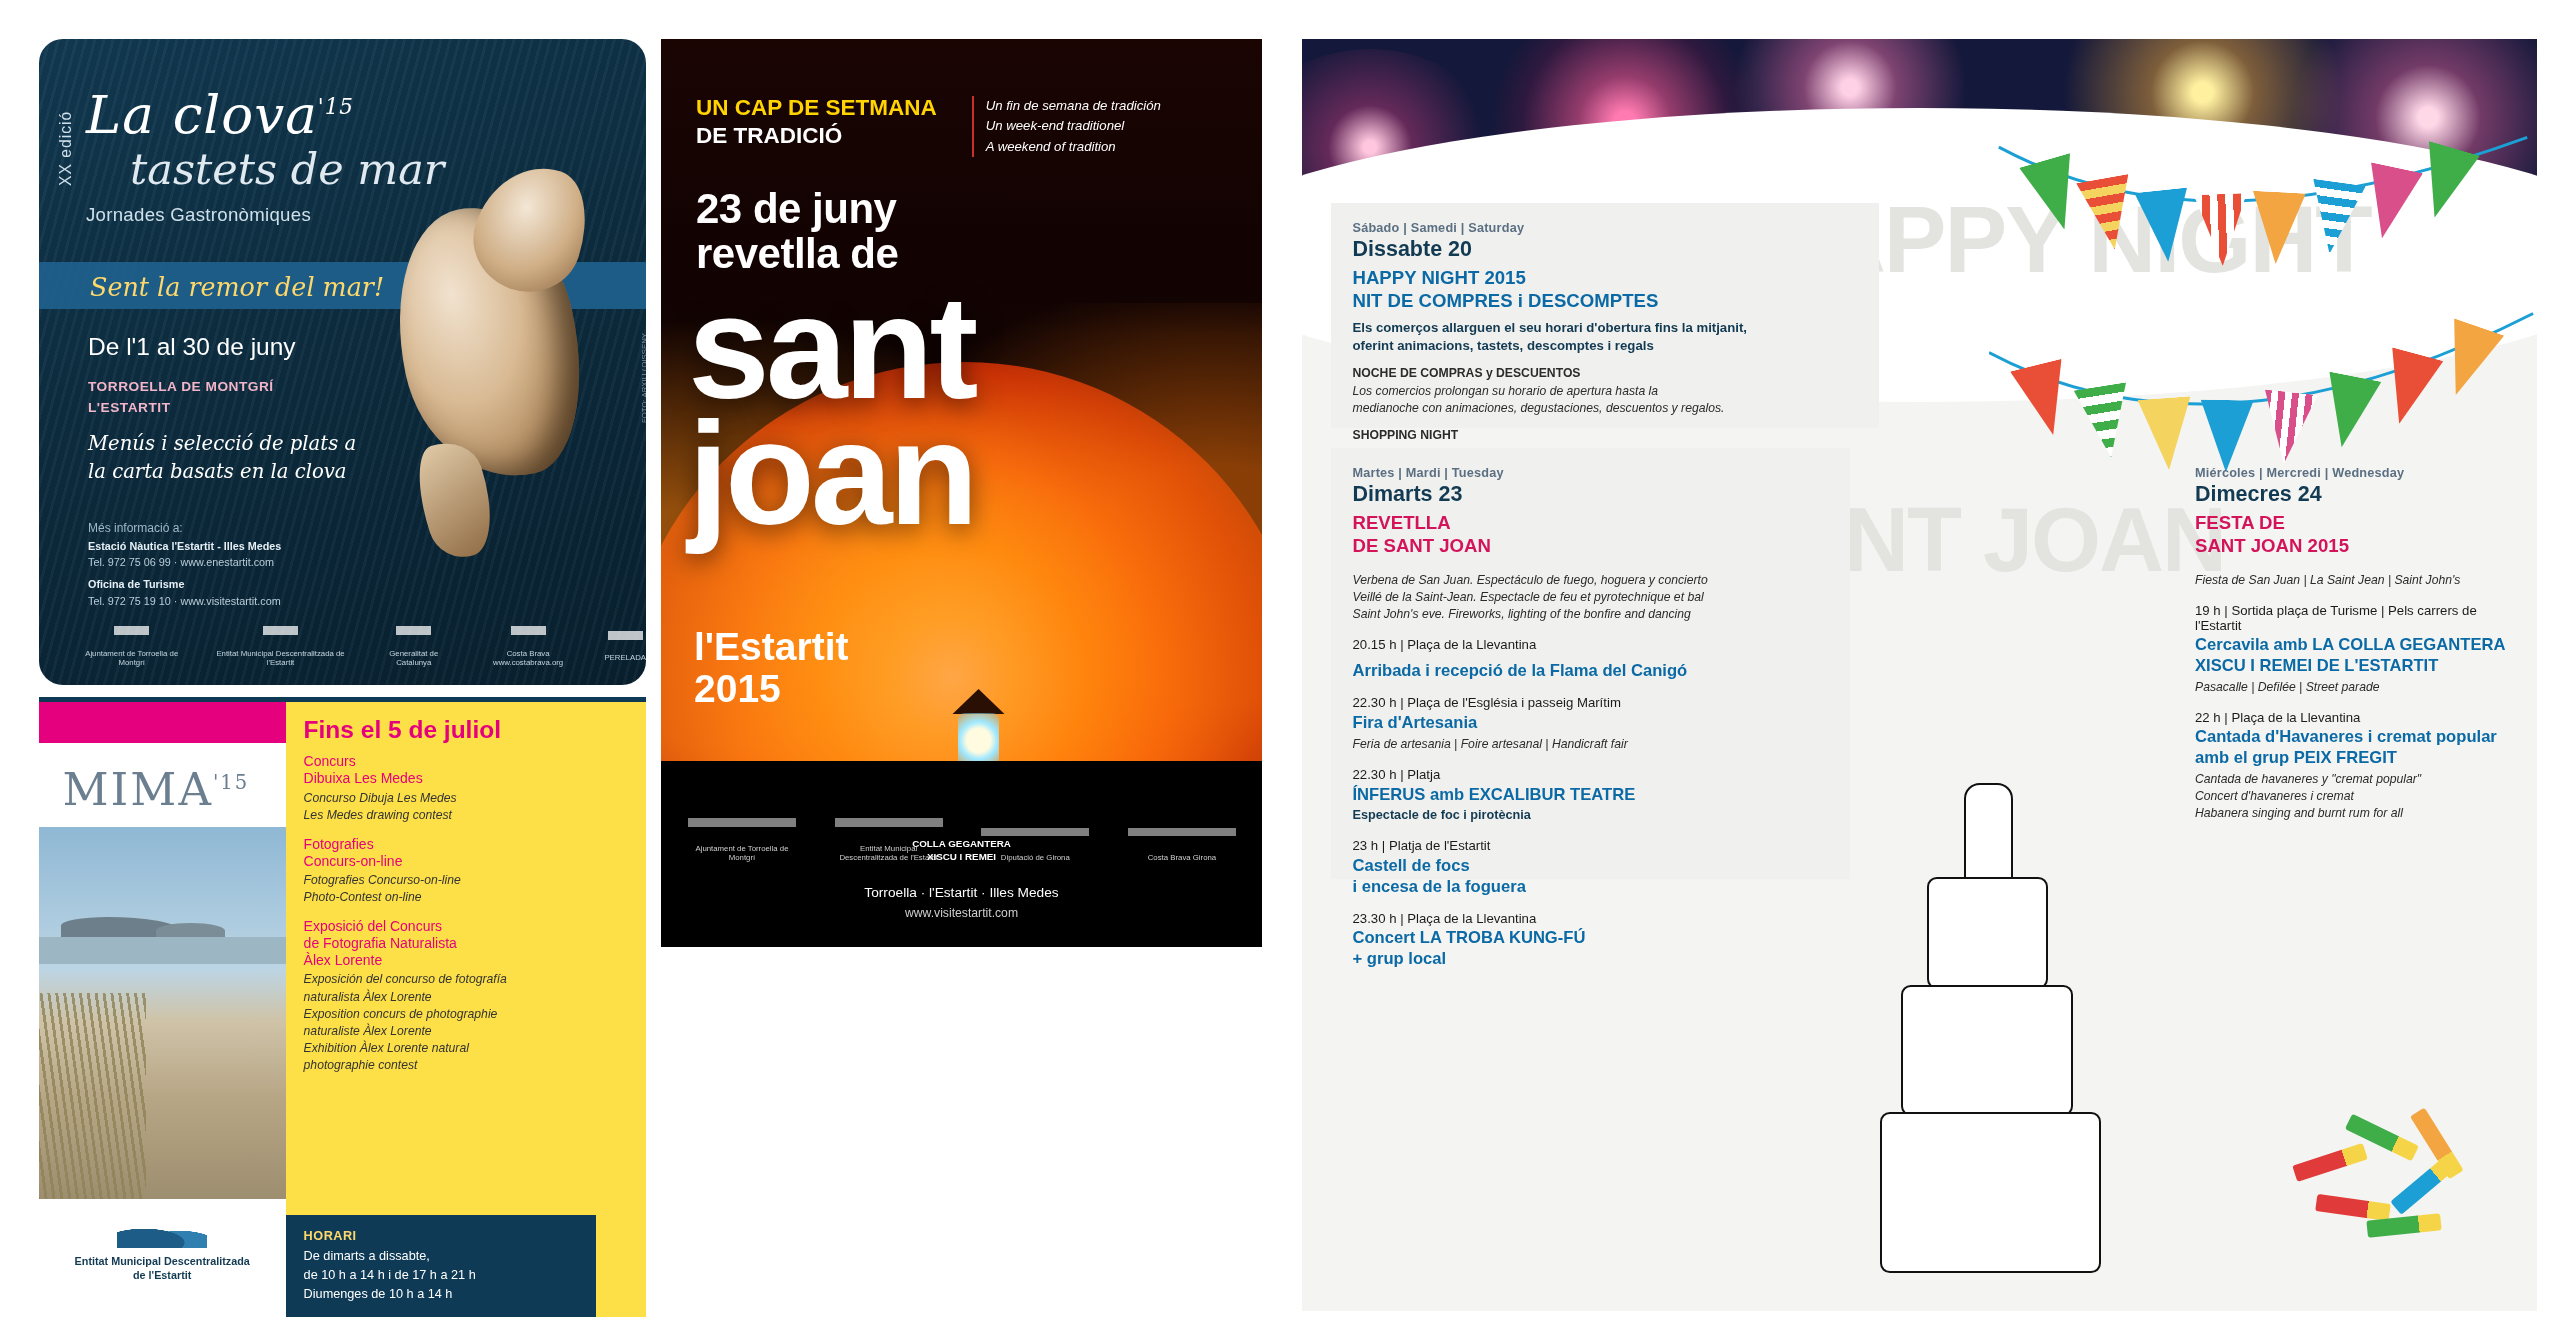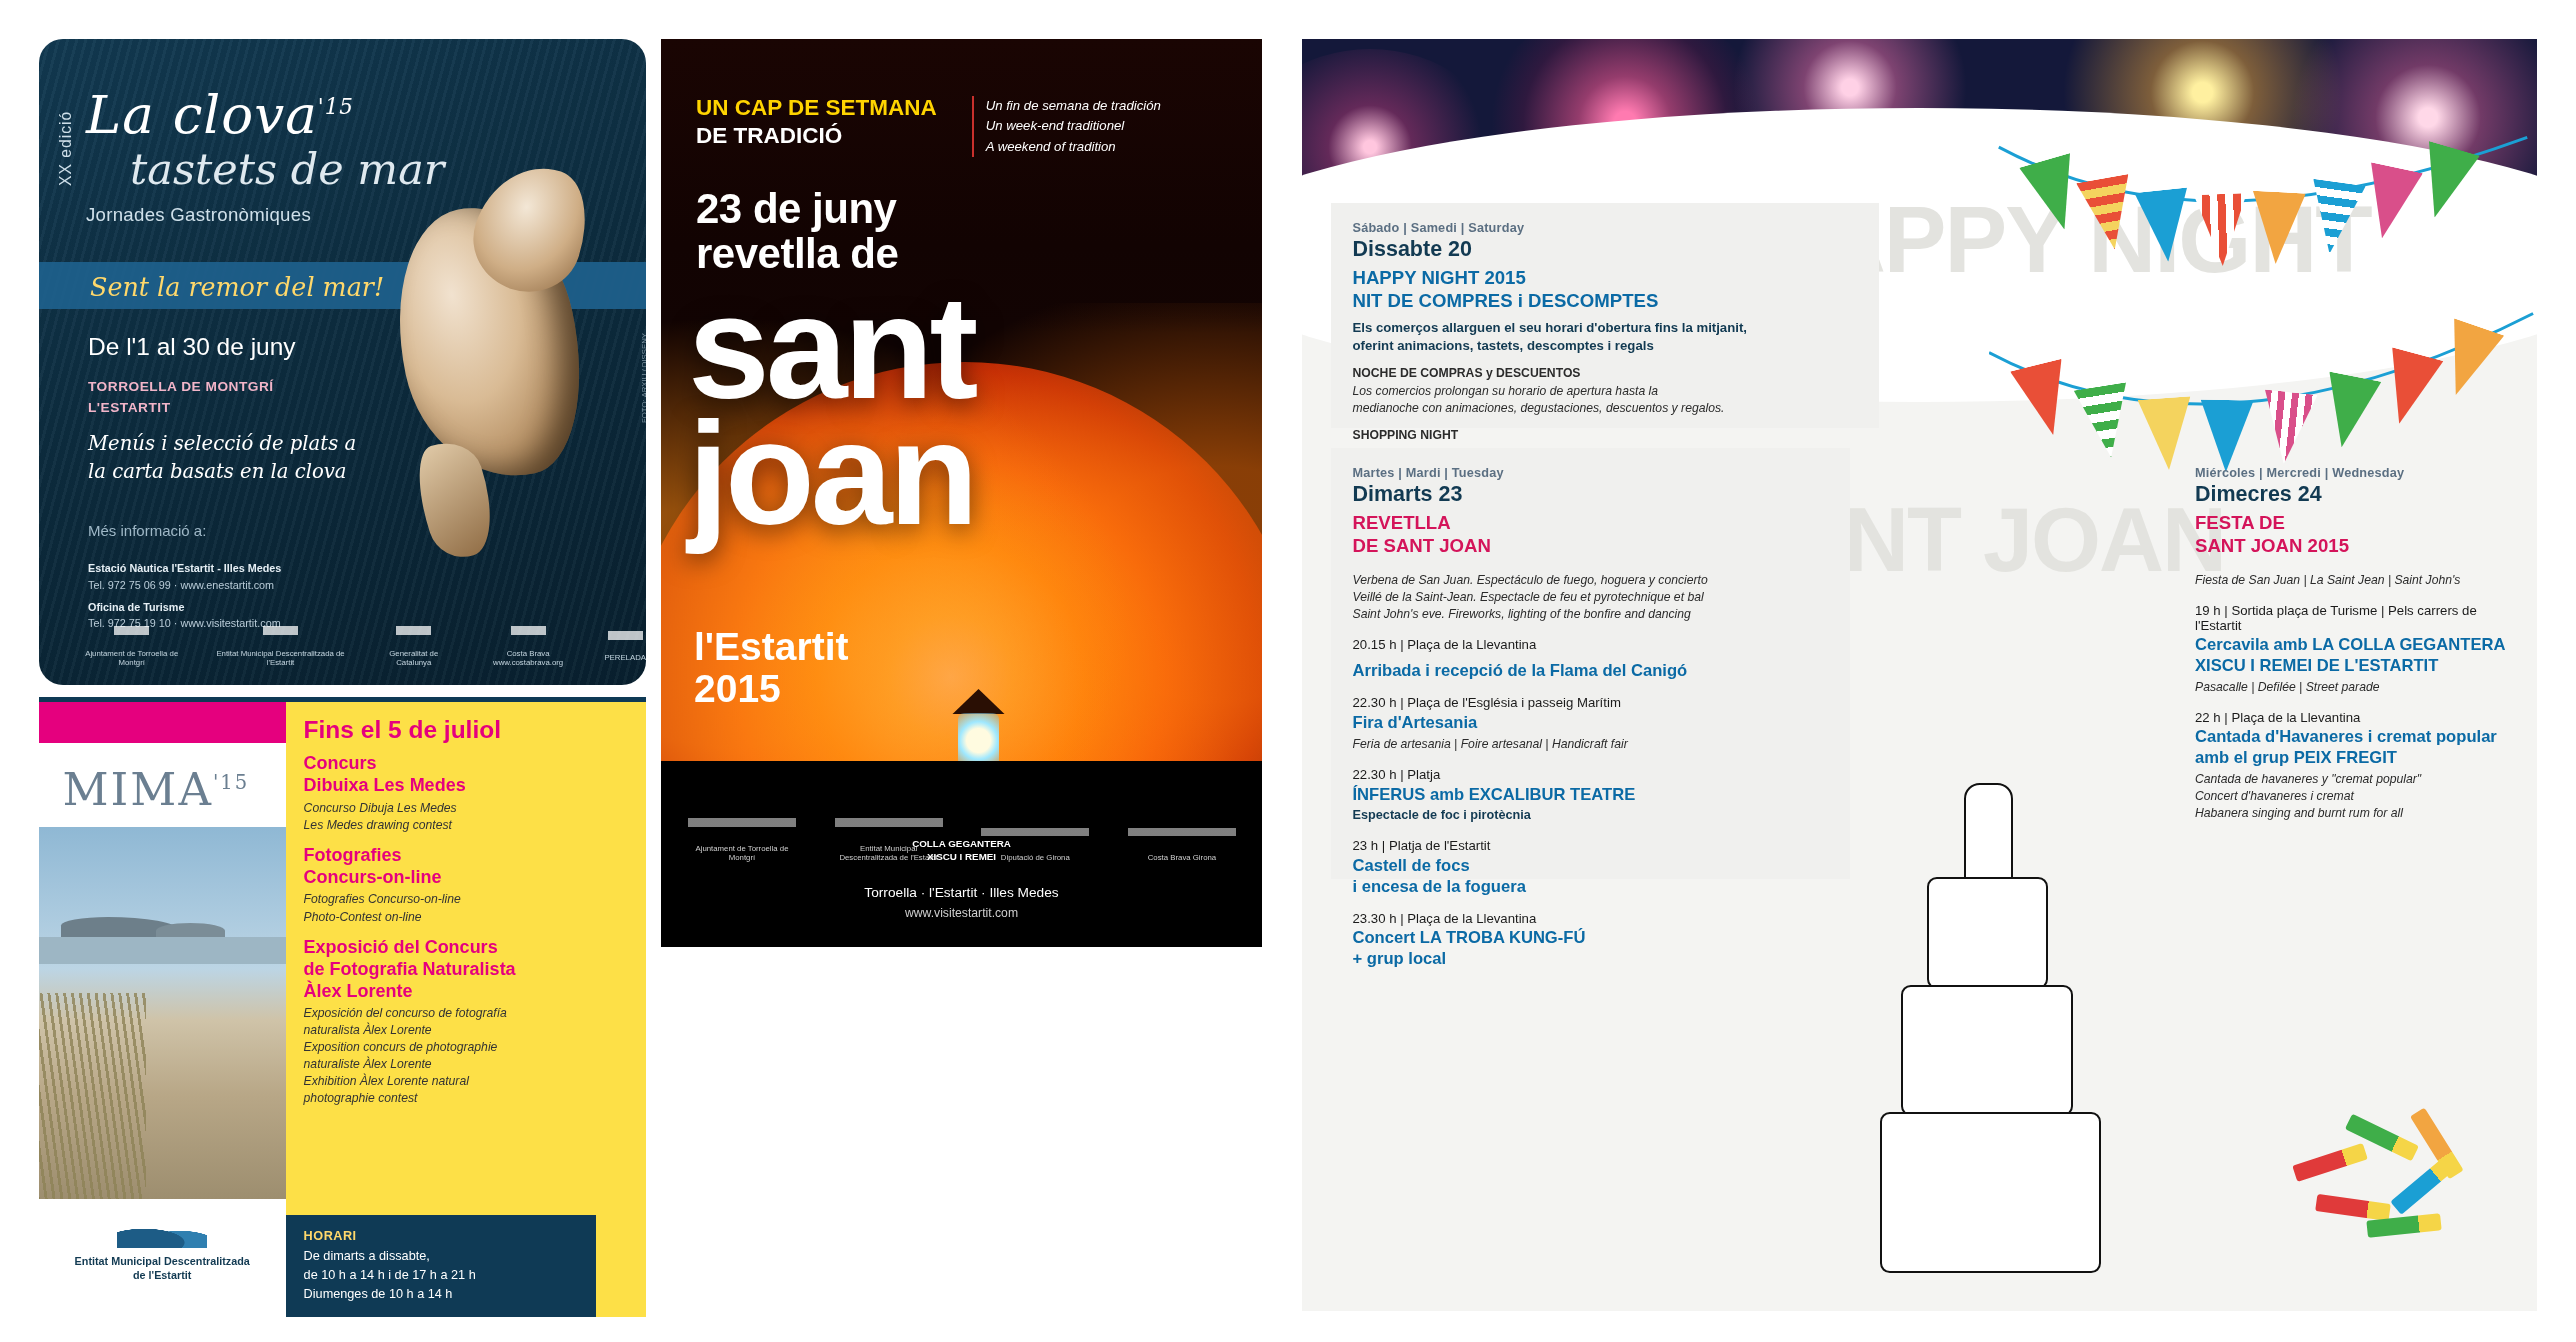--- a/index.html
+++ b/index.html
@@ -22,21 +22,21 @@
   .clova-title .t2{font-family:"DejaVu Serif",serif;font-size:43px;font-style:italic;color:#dfe9ef;line-height:1.15;margin-top:3.9px;margin-left:44px;}
   .clova-title .t3{font-size:18.6px;color:#cfe0ea;margin-top:9.8px;letter-spacing:0.3px;}
   .clova-vert{position:absolute;left:17.6px;top:147px;transform:rotate(-90deg);transform-origin:left top;
         font-size:15.7px;color:#cfe0ea;letter-spacing:1px;white-space:nowrap;}
   .clova-sub{position:absolute;left:51px;top:233px;font-family:"DejaVu Serif",serif;font-style:italic;
         font-size:25.4px;color:#ffd86b;}
   .clova-dates{position:absolute;left:49px;top:294px;color:#fff;font-size:24.5px;}
   .clova-loc{position:absolute;left:49px;top:338px;color:#f2b5c9;font-size:13.7px;line-height:1.5;letter-spacing:0.5px;font-weight:bold;}
   .clova-menu{position:absolute;left:49px;top:391px;color:#ffffff;font-family:"DejaVu Serif",serif;font-style:italic;font-size:19.6px;line-height:1.45;}
   .clova-info{position:absolute;left:49px;top:480px;color:#b9ccd8;font-size:10.8px;line-height:1.55;}
-  .clova-info .hd{font-size:15px;color:#9fb8c7;margin-bottom:18px;}
+  .clova-info .hd{font-size:12px;color:#9fb8c7;margin-bottom:0;}
   .clova-info b{color:#e6eff5;}
   .shell{position:absolute;right:19.6px;top:108px;width:264px;height:421px;}
   .shell .body{position:absolute;left:39px;top:59px;width:176px;height:274px;border-radius:48% 52% 40% 60%/55% 45% 55% 45%;
         background:radial-gradient(ellipse at 35% 30%, #f1e2cf 0%, #d9bb95 40%, #a87f51 75%, #7d5a36 100%);
         box-shadow:inset -17.6px -9.8px 29px rgba(0,0,0,.45);transform:rotate(-12deg);}
   .shell .spire{position:absolute;left:115px;top:17.6px;width:108px;height:127px;border-radius:60% 40% 50% 50%/60% 60% 40% 40%;
         background:radial-gradient(ellipse at 40% 35%, #f3e7d6 0%, #cfae86 55%, #8c6740 100%);transform:rotate(18deg);}
   .shell .tail{position:absolute;left:59px;top:294px;width:69px;height:117px;border-radius:40% 60% 50% 50%/70% 30% 70% 30%;
         background:linear-gradient(160deg,#e3cdab,#8e6a42);transform:rotate(-18deg);}
   .clova-credit{position:absolute;right:5.9px;top:294px;transform:rotate(-90deg);transform-origin:right top;
@@ -59,21 +59,21 @@
   .mima-photo .sea{position:absolute;left:0;top:110px;width:247px;height:27px;background:#9db6c4;}
   .mima-photo .grass{position:absolute;left:-9.8px;top:166px;width:117px;height:206px;
       background:repeating-linear-gradient(82deg,#8d8256 0 2.9px,transparent 2.9px 7.8px);opacity:.8;}
   .mima-emd{position:absolute;left:11.7px;top:519px;width:223px;text-align:center;color:#123a52;font-size:10.8px;line-height:1.35;font-weight:bold;}
   .emd-mark{width:90px;height:27px;margin:0 auto 5.9px;background:
       radial-gradient(ellipse at 30% 80%,#1d5c86 0 45%,transparent 46%),
       radial-gradient(ellipse at 70% 85%,#2f7fb0 0 40%,transparent 41%);}
   .mima-right{position:absolute;left:247px;top:0;width:360px;height:615px;background:#fde047;}
   .mima-head{font-size:24.5px;color:#e5007e;font-weight:bold;padding:13.7px 0 9.8px 17.6px;}
   .mima-block{padding:0 17.6px 0 17.6px;}
-  .mb-t{color:#e5007e;font-size:18px;font-weight:bold;line-height:1.2;}
+  .mb-t{color:#e5007e;font-size:14px;font-weight:normal;line-height:1.2;}
   .mb-s{color:#333;font-size:12.2px;font-style:italic;line-height:1.4;margin:2.9px 0 11.7px;}
   .mima-horari{position:absolute;left:247px;bottom:0;width:310px;height:102px;background:#0f3a55;color:#fff;padding:13.7px 17.6px;box-sizing:border-box;}
   .mima-horari .h{color:#ffd86b;font-size:12.7px;font-weight:bold;letter-spacing:0.5px;}
   .mima-horari .l{font-size:12.7px;line-height:1.5;margin-top:3.9px;}
 
   
   .santjoan{position:absolute;left:622px;top:0;width:601px;height:908px;background:#120403;overflow:hidden;}
   .sj-sun{position:absolute;left:-39px;top:323px;width:685px;height:685px;border-radius:50%;
       background:radial-gradient(circle at 48% 46%, #fff3b0 0%, #ffd24a 12%, #ff9a12 26%, #f2600c 42%, #c22a05 60%, #6b1202 78%, #2a0500 92%);
       filter:blur(0.5px);}

